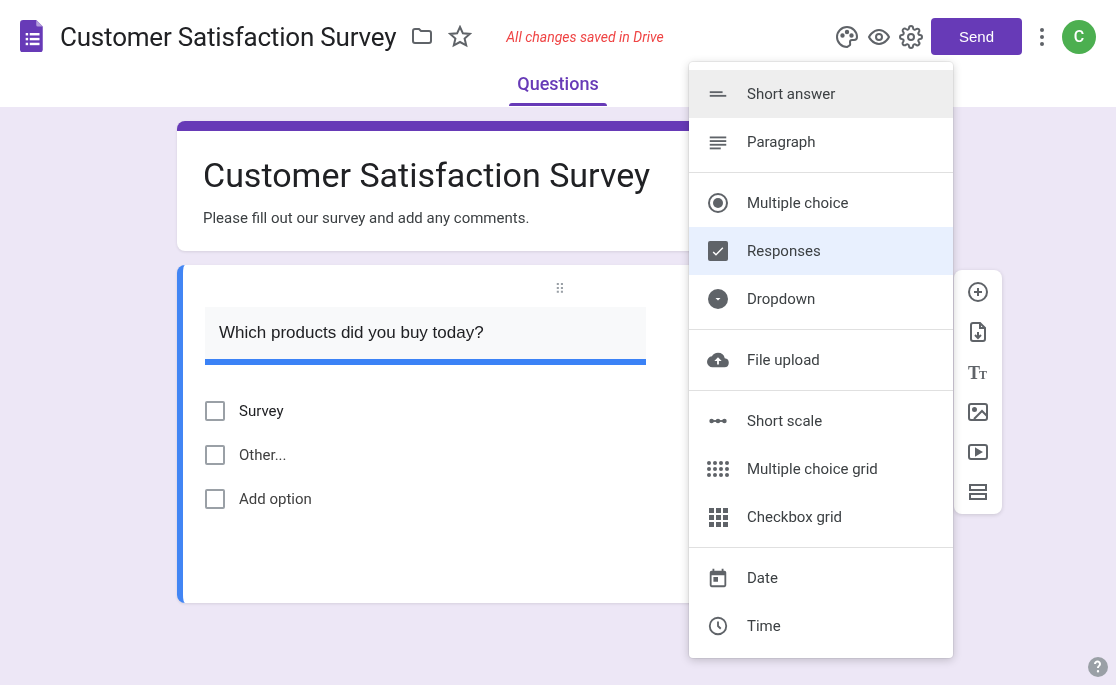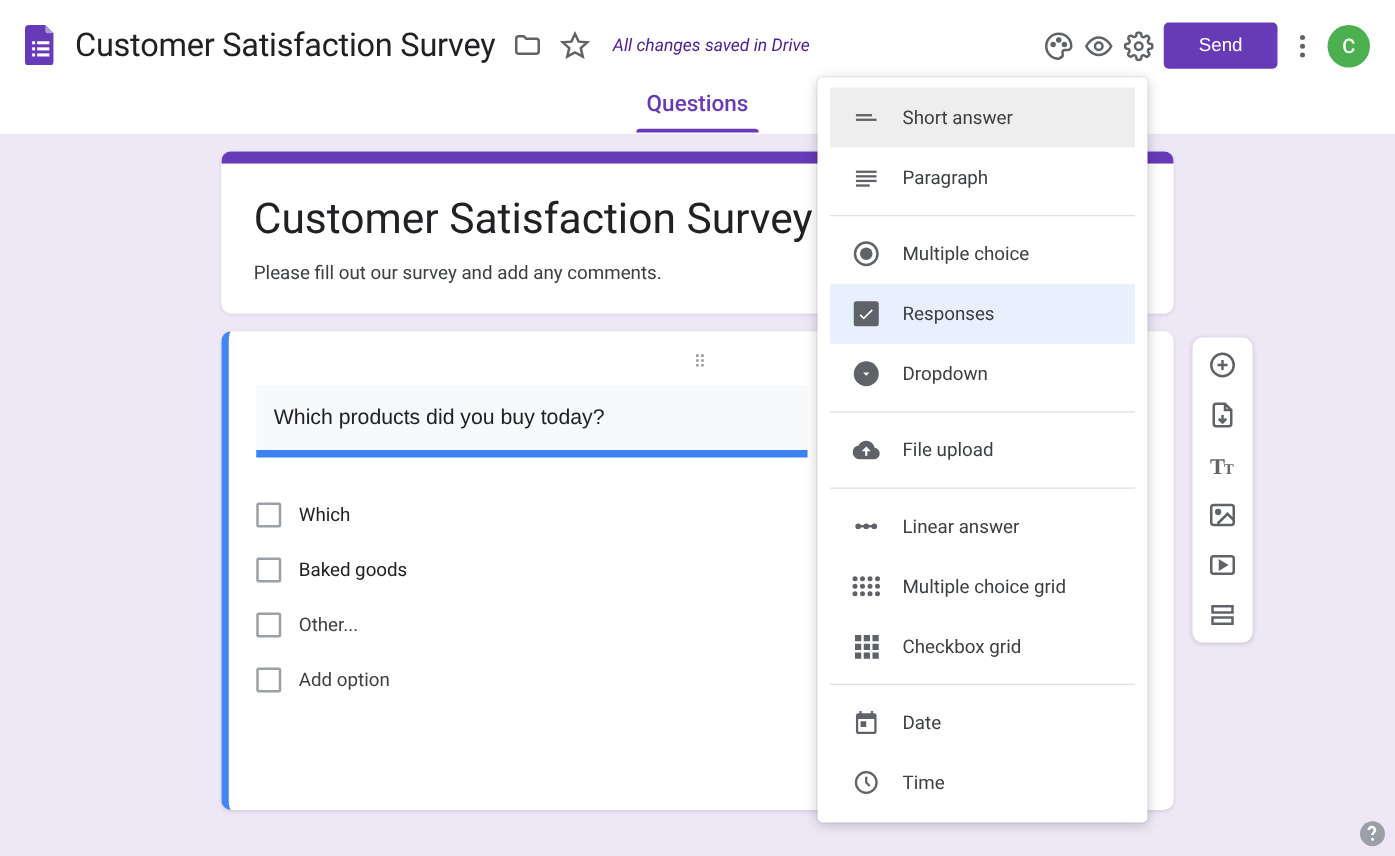--- a/index.html
+++ b/index.html
@@ -33,22 +33,22 @@
   color: #5f6368;
   display: inline-flex;
   align-items: center;
   justify-content: center;
   cursor: pointer;
 }
 .icon-btn svg { width: 24px; height: 24px; }
 .save-status {
   font-size: 14px;
   font-style: italic;
-  color: #4c1d95;
-  margin-left: 4px;
+  color: #ef4444;
+  margin-left: 20px;
   text-align: center;
 }
 .header-right {
   margin-left: auto;
   display: flex;
   align-items: center;
   gap: 8px;
 }
 .send-btn {
   background: #673ab7;
@@ -176,26 +176,26 @@
 }
 .option-label.muted { color: #404040; }
 .card-toolbar {
   display: flex;
   justify-content: flex-end;
   margin-top: 30px;
 }
 .dropdown-menu {
   position: absolute;
   top: 62px;
-  left: 654px;
+  left: 689px;
   width: 264px;
   background: #fff;
   border-radius: 4px;
   box-shadow: 0 2px 10px rgba(0,0,0,0.2), 0 0 0 1px rgba(0,0,0,0.05);
-  padding: 8px 10px;
+  padding: 8px 0;
   z-index: 100;
 }
 .menu-item {
   display: flex;
   align-items: center;
   gap: 18px;
   padding: 13px 18px;
   font-size: 15px;
   color: #3c4043;
   cursor: pointer;
@@ -332,25 +332,21 @@
       <div class="form-title">Customer Satisfaction Survey</div>
       <div class="form-desc">Please fill out our survey and add any comments.</div>
     </div>
 
     <div class="question-card">
       <div class="drag-handle">⠿</div>
       <input class="question-input" value="Which products did you buy today?" style="">
       <div class="options">
         <div class="option-row">
           <div class="checkbox-box"></div>
-          <span class="option-label">Which</span>
-        </div>
-        <div class="option-row">
-          <div class="checkbox-box"></div>
-          <span class="option-label">Baked goods</span>
+          <span class="option-label">Survey</span>
         </div>
         <div class="option-row">
           <div class="checkbox-box"></div>
           <span class="option-label muted">Other...</span>
         </div>
         <div class="option-row">
           <div class="checkbox-box"></div>
           <span class="option-label muted">Add option</span>
         </div>
       </div>
@@ -426,21 +422,21 @@
   <div class="menu-divider"></div>
   <div class="menu-item">
     <span class="menu-icon">
         <svg viewBox="0 0 24 24" fill="currentColor">
           <circle cx="5" cy="12" r="2.5"></circle>
           <circle cx="12" cy="12" r="2.5"></circle>
           <circle cx="19" cy="12" r="2.5"></circle>
           <rect x="5" y="11" width="14" height="2"></rect>
         </svg>
       </span>
-    <span>Linear answer</span>
+    <span>Short scale</span>
   </div>
   <div class="menu-item">
     <span class="menu-icon">
         <div class="grid-dots">
           <span></span>
           <span></span>
           <span></span>
           <span></span>
           <span></span>
           <span></span>

